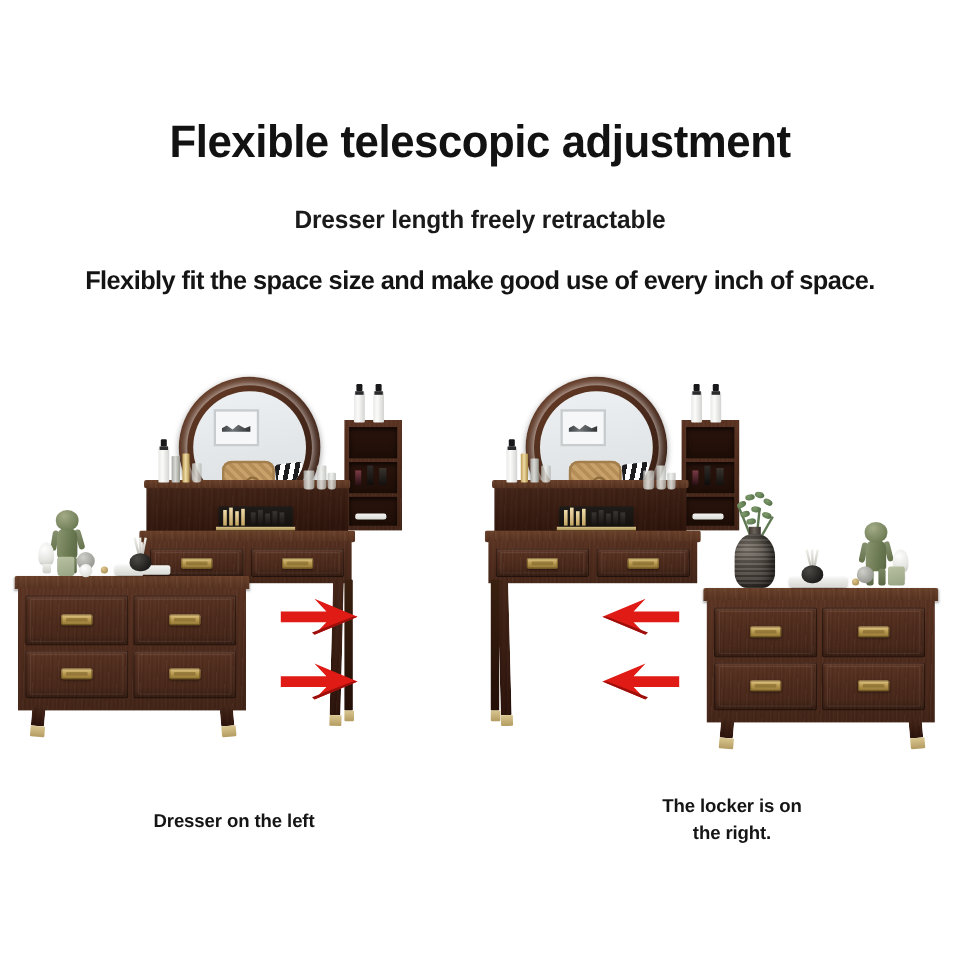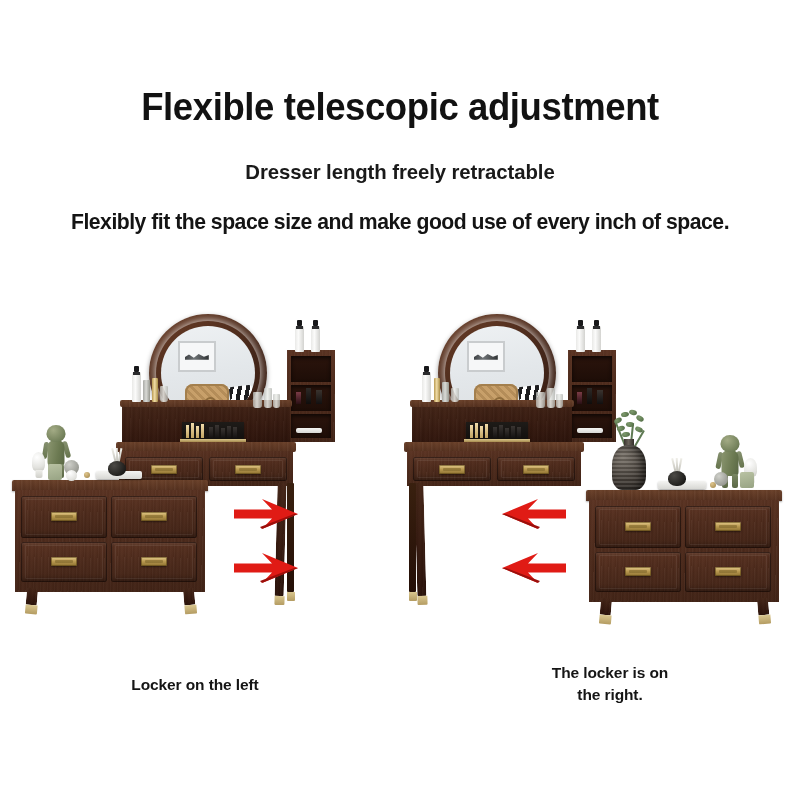--- a/index.html
+++ b/index.html
@@ -8,21 +8,21 @@
   body {
     width:800px; height:800px;
     background:#ffffff;
     font-family:"Liberation Sans", sans-serif;
     color:#141414;
     overflow:hidden;
     position:relative;
   }
 
   
-  .headings { position:absolute; left:0; top:0; width:800px; text-align:center; }
+  .headings { position:absolute; left:0; top:12px; width:800px; text-align:center; }
   .title {
     font-size:38px; font-weight:bold; letter-spacing:-0.4px;
     color:#121212; margin:0; padding-top:88px; line-height:1.05;
     transform:scaleX(0.96); transform-origin:center;
   }
   .subtitle {
     font-size:21px; font-weight:bold; color:#1a1a1a;
     margin:0; padding-top:32px; letter-spacing:-0.1px;
     transform:scaleX(0.97); transform-origin:center;
   }
@@ -597,14 +597,14 @@
           <path d="M66 11.5 H28 L38 1 L2 16 L38 31 L28 20.5 H66 Z" fill="#e01b15"></path>
           <path d="M38 31 L2 16 L6 16 L40 29 Z" fill="#9c0f0b"></path>
           <path d="M66 20.5 H28 L30 20.5 H66 Z" fill="#9c0f0b" opacity="0.5"></path>
         </svg>
       </div>
     </div>
   </div>
 
 </div>
 
-<div class="caption caption-left">Locker on the left</div>
+<div class="caption caption-left">Dresser on the left</div>
 <div class="caption caption-right">The locker is on<br>the right.</div>
 
 </body></html>

